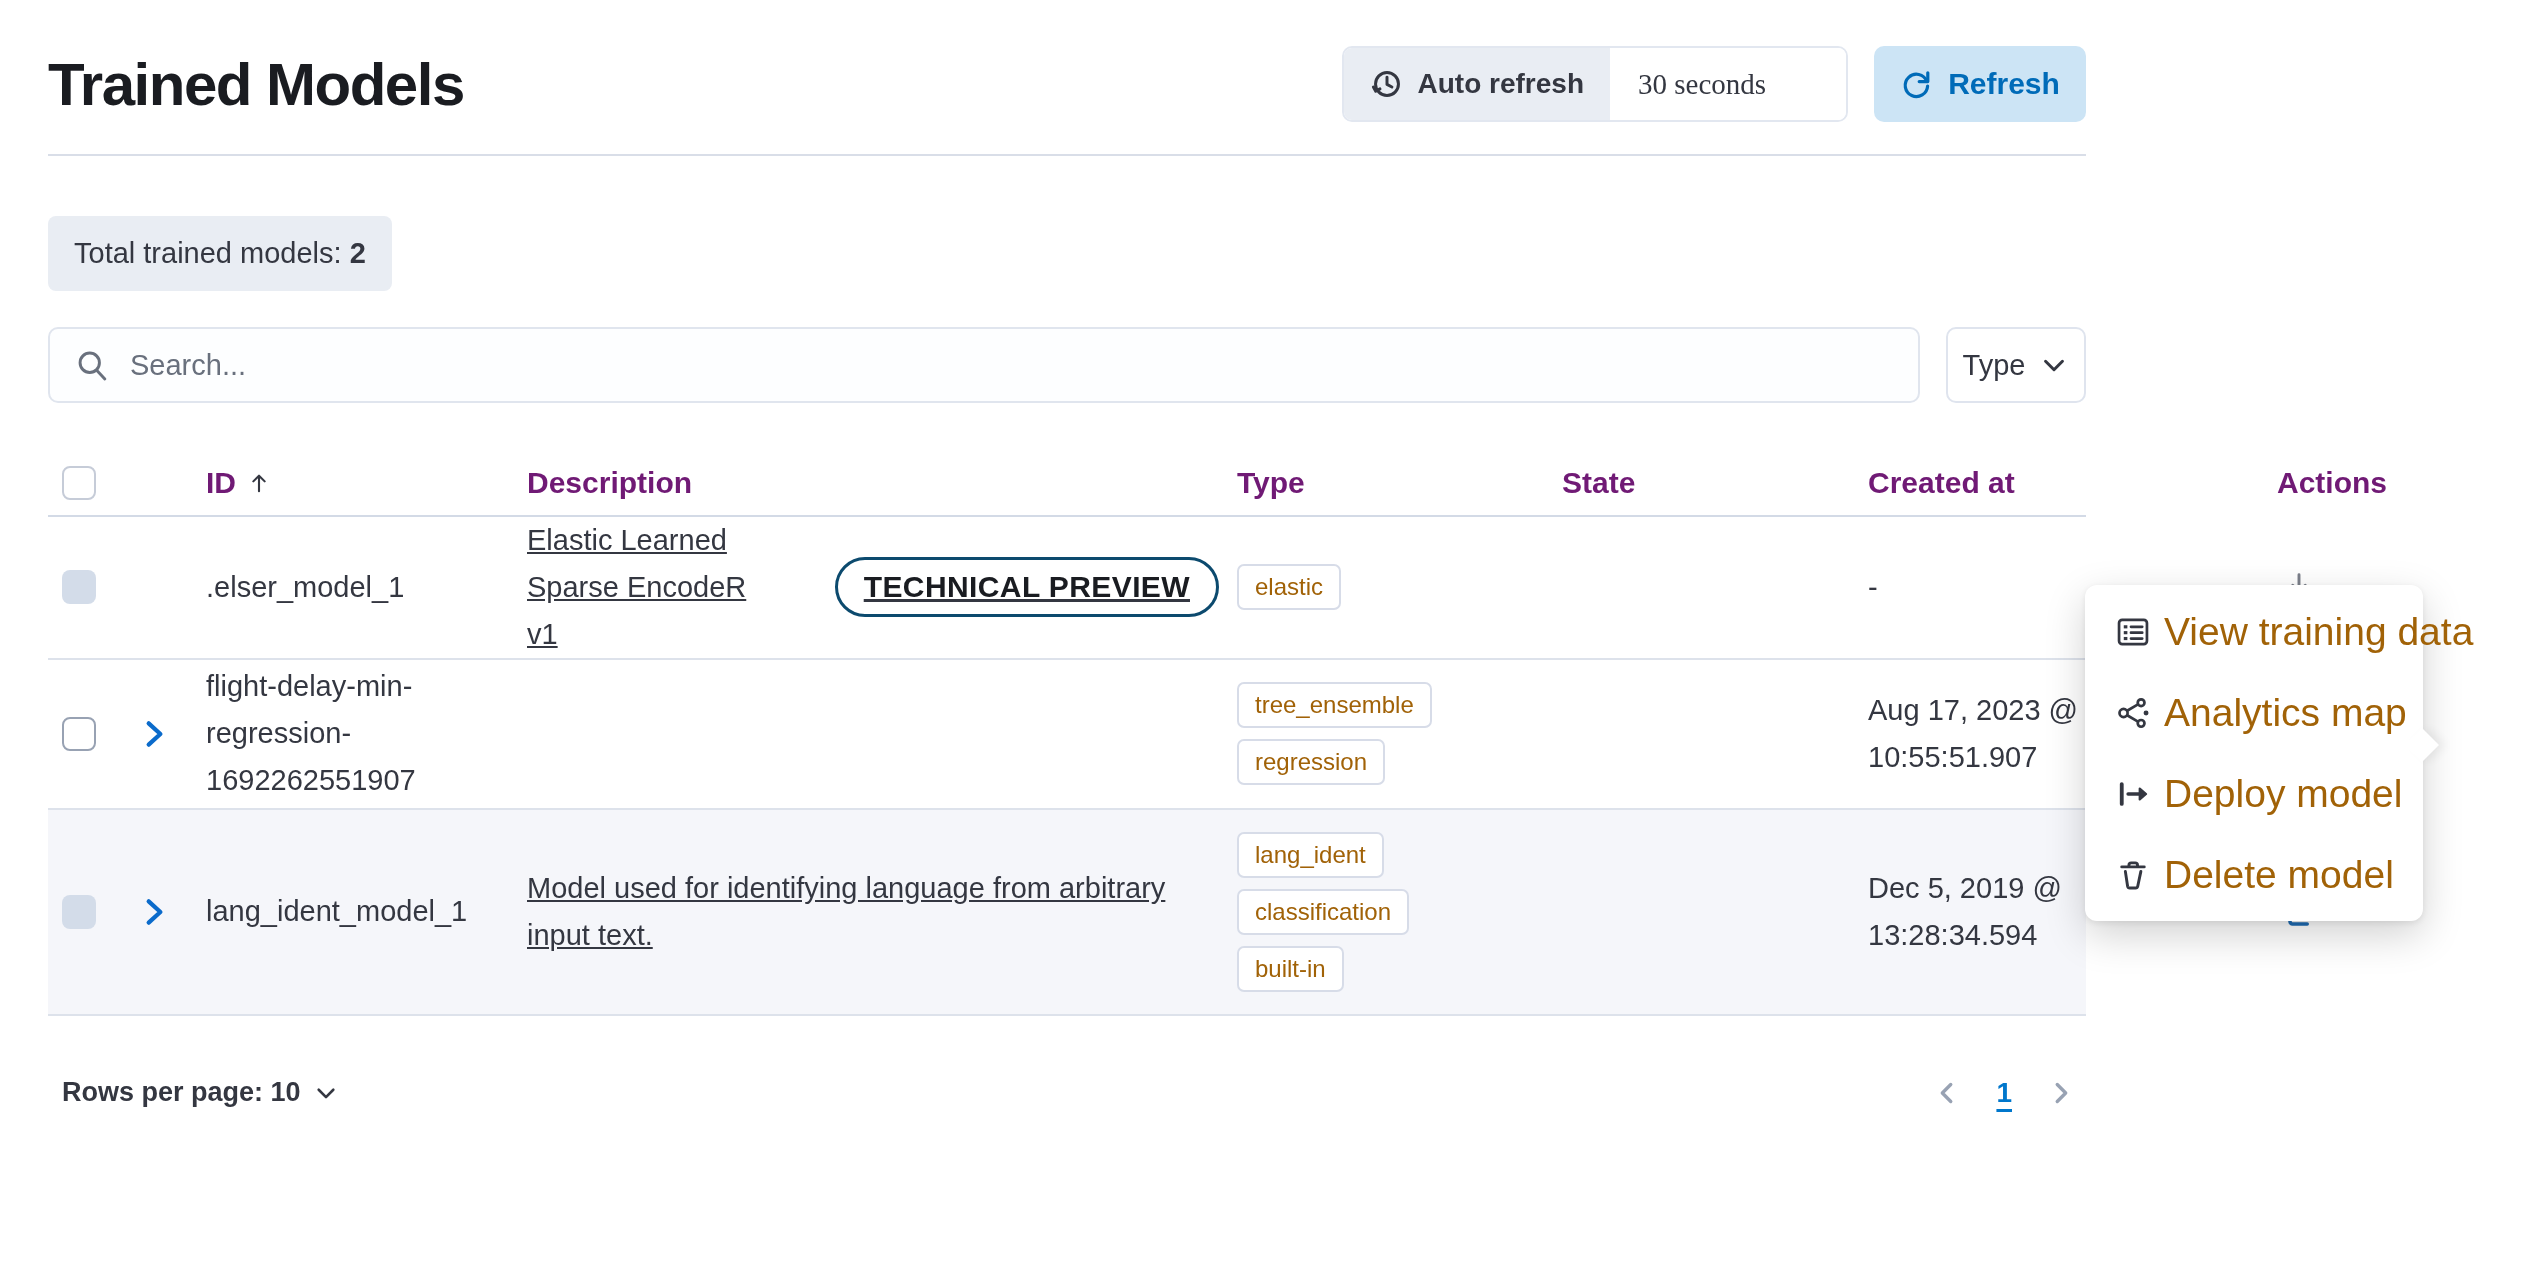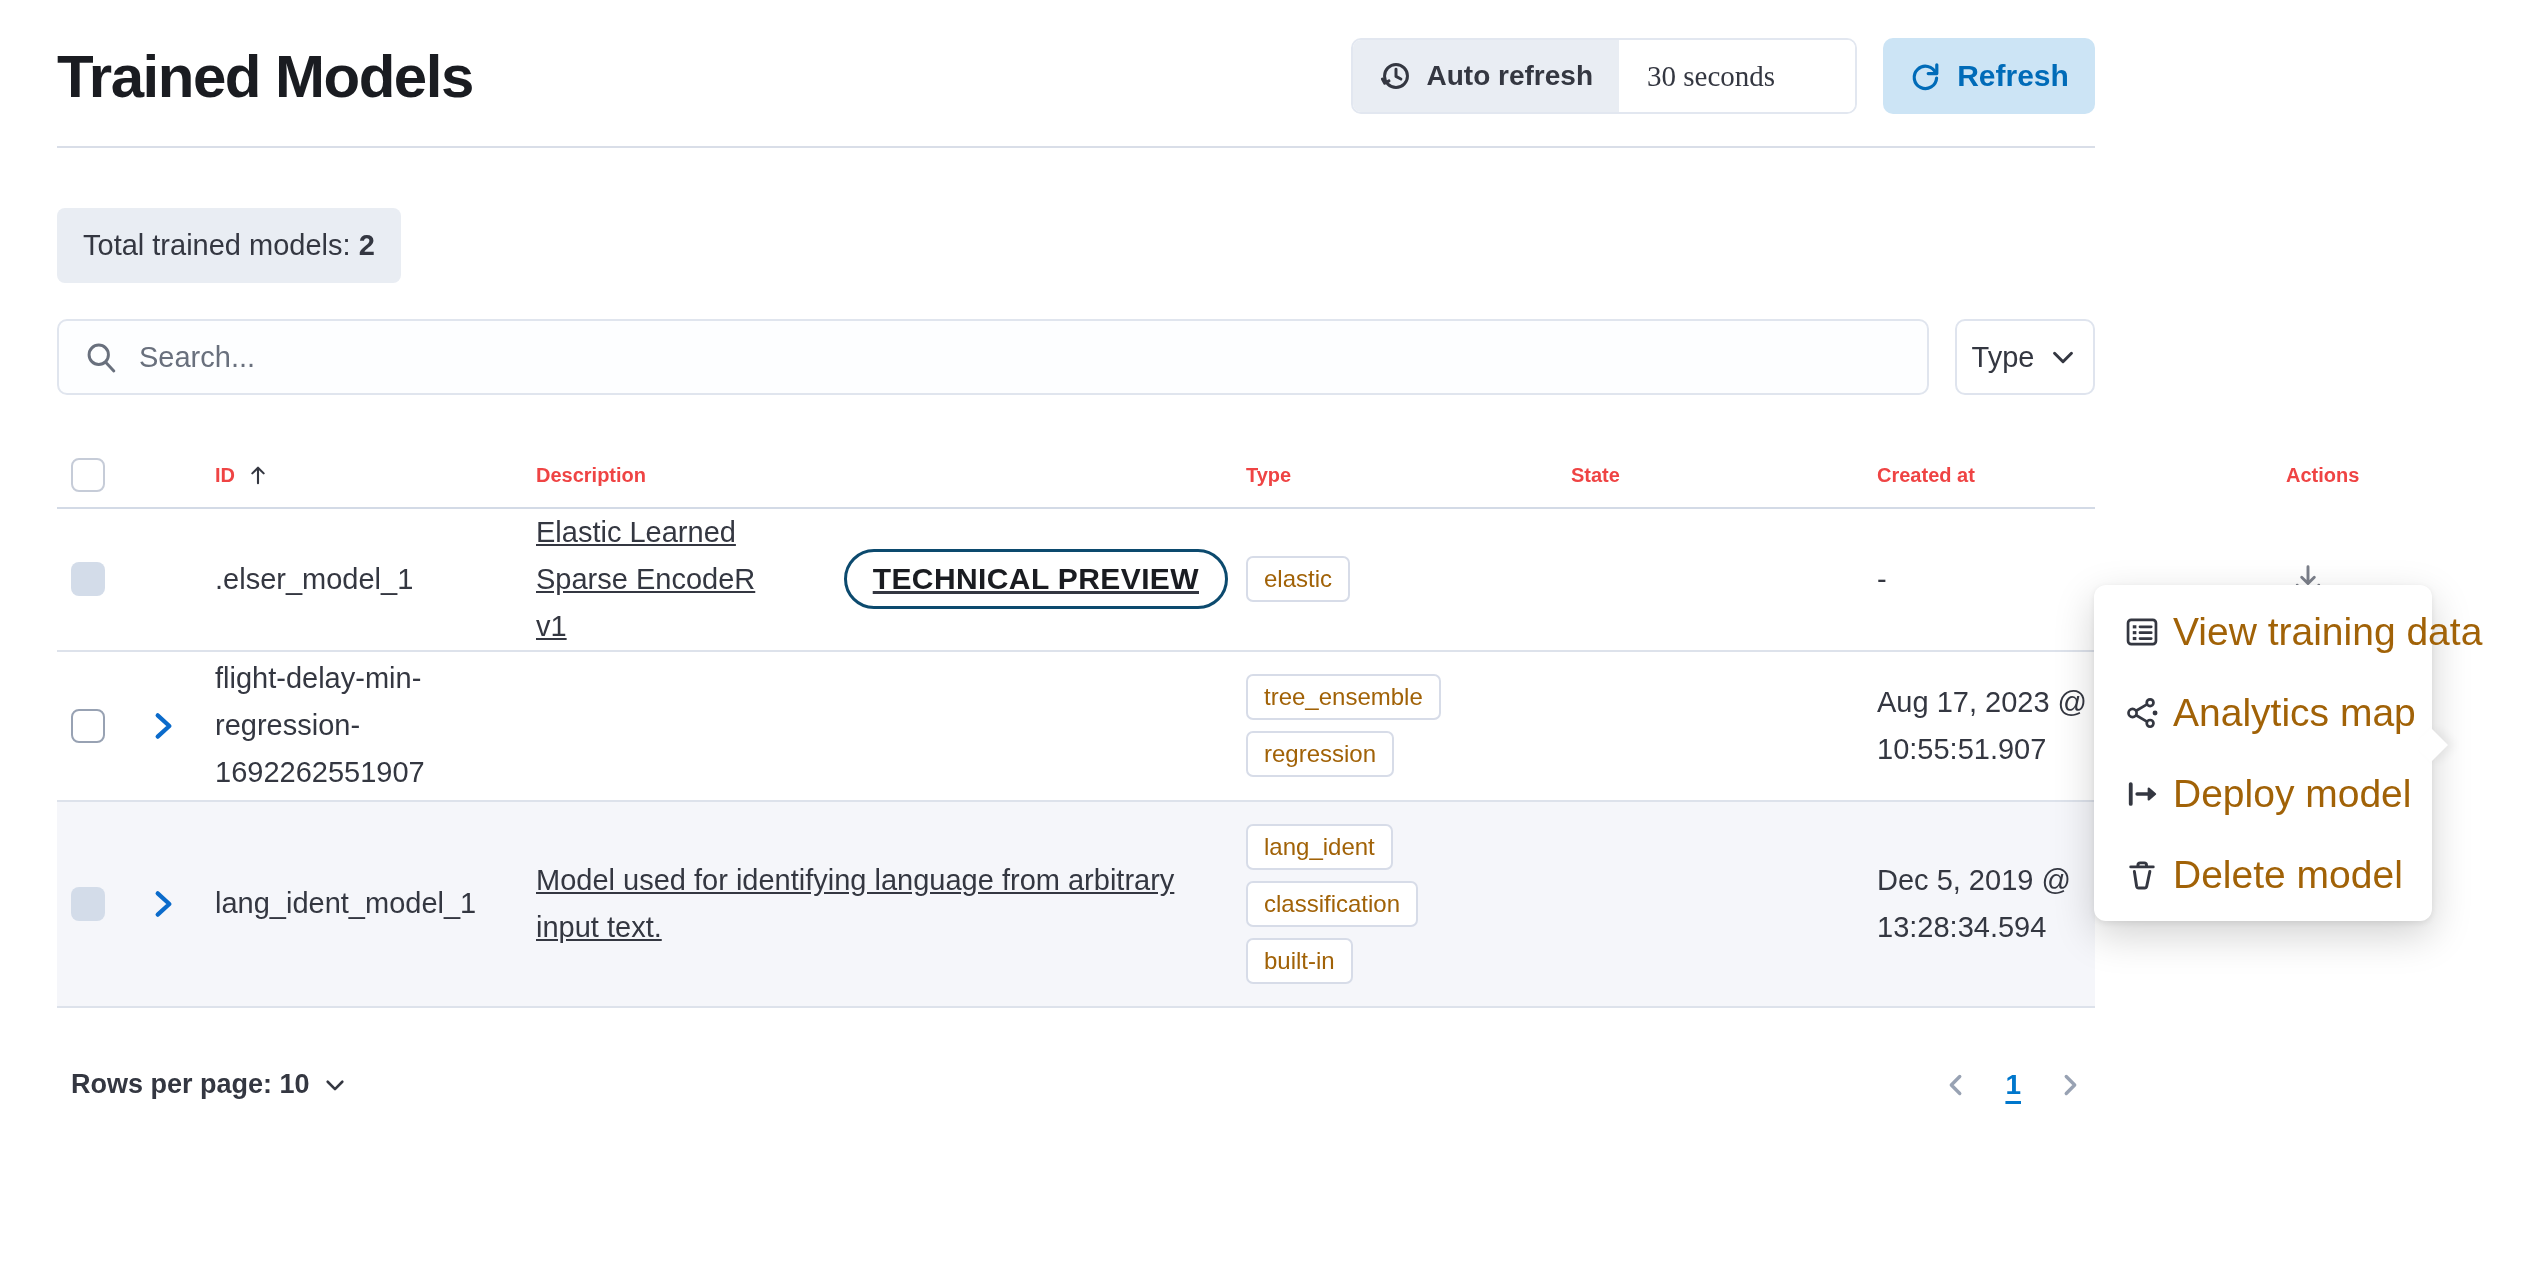--- a/index.html
+++ b/index.html
@@ -3,21 +3,21 @@
 <meta charset="utf-8">
 <style>
   * { box-sizing: border-box; margin: 0; padding: 0; }
   html, body { width: 2538px; height: 1264px; overflow: hidden; }
   body {
     font-family: "Liberation Sans", "DejaVu Sans", sans-serif;
     background: #ffffff;
     color: #343741;
     font-size: 29px;
   }
-  .page { position: relative; width: 2134px; height: 1264px; padding: 0 48px; margin-left: 9px; }
+  .page { position: relative; width: 2134px; height: 1264px; padding: 8px 48px; }
 
   
   .page-header { display: flex; justify-content: space-between; align-items: center; padding-top: 38px; }
   h1.title { font-size: 60px; font-weight: 800; letter-spacing: -1.5px; color: #1a1c21; }
   .header-controls { display: flex; align-items: center; gap: 26px; }
   .auto-refresh-group {
     display: flex; align-items: stretch; height: 76px; border-radius: 10px;
     border: 2px solid #e2e7f0; overflow: hidden; background: #fff;
   }
   .ar-prepend {
@@ -57,21 +57,21 @@
     font-size: 29px; color: #343741; cursor: pointer; font-family: inherit;
   }
 
   
   .table { margin-top: 48px; }
   .tr {
     display: grid;
     grid-template-columns: 78px 68px 320px 705px 330px 306px 422px 1fr;
     align-items: center;
   }
-  .thead { height: 66px; border-bottom: 2px solid #d3dae6; font-weight: 700; font-size: 20px; color: #ef4444; }
+  .thead { height: 66px; border-bottom: 2px solid #d3dae6; font-weight: 700; font-size: 30px; color: #701a75; }
   .th { display: flex; align-items: center; gap: 10px; }
   .th.right, .td.right { justify-content: flex-end; padding-right: 8px; }
   .row { border-bottom: 2px solid #dde2eb; }
   .row.r1 { min-height: 125px; }
   .row.r2 { min-height: 150px; }
   .row.r3 { min-height: 176px; background: #f5f6fa; }
   .td { display: flex; align-items: center; font-size: 29px; color: #343741; }
   .cell-pad { padding: 22px 0; }
 
   .checkbox { width: 34px; height: 34px; border-radius: 8px; margin-left: 14px; }

